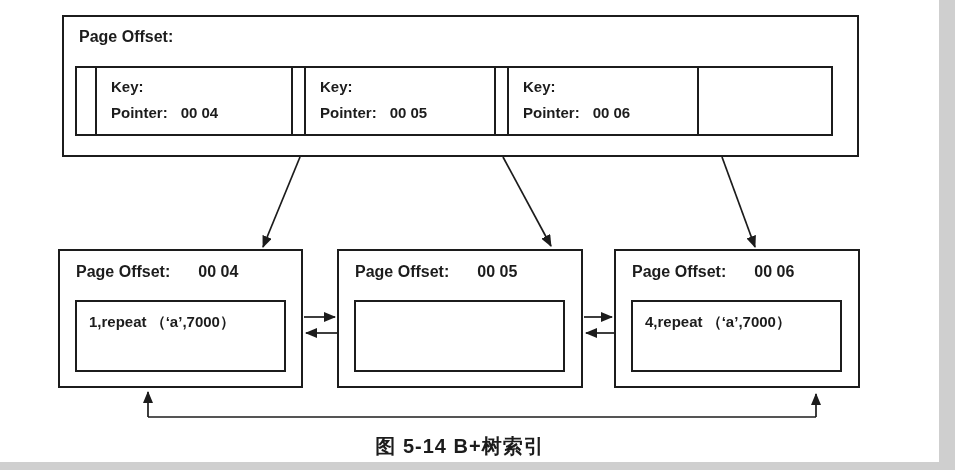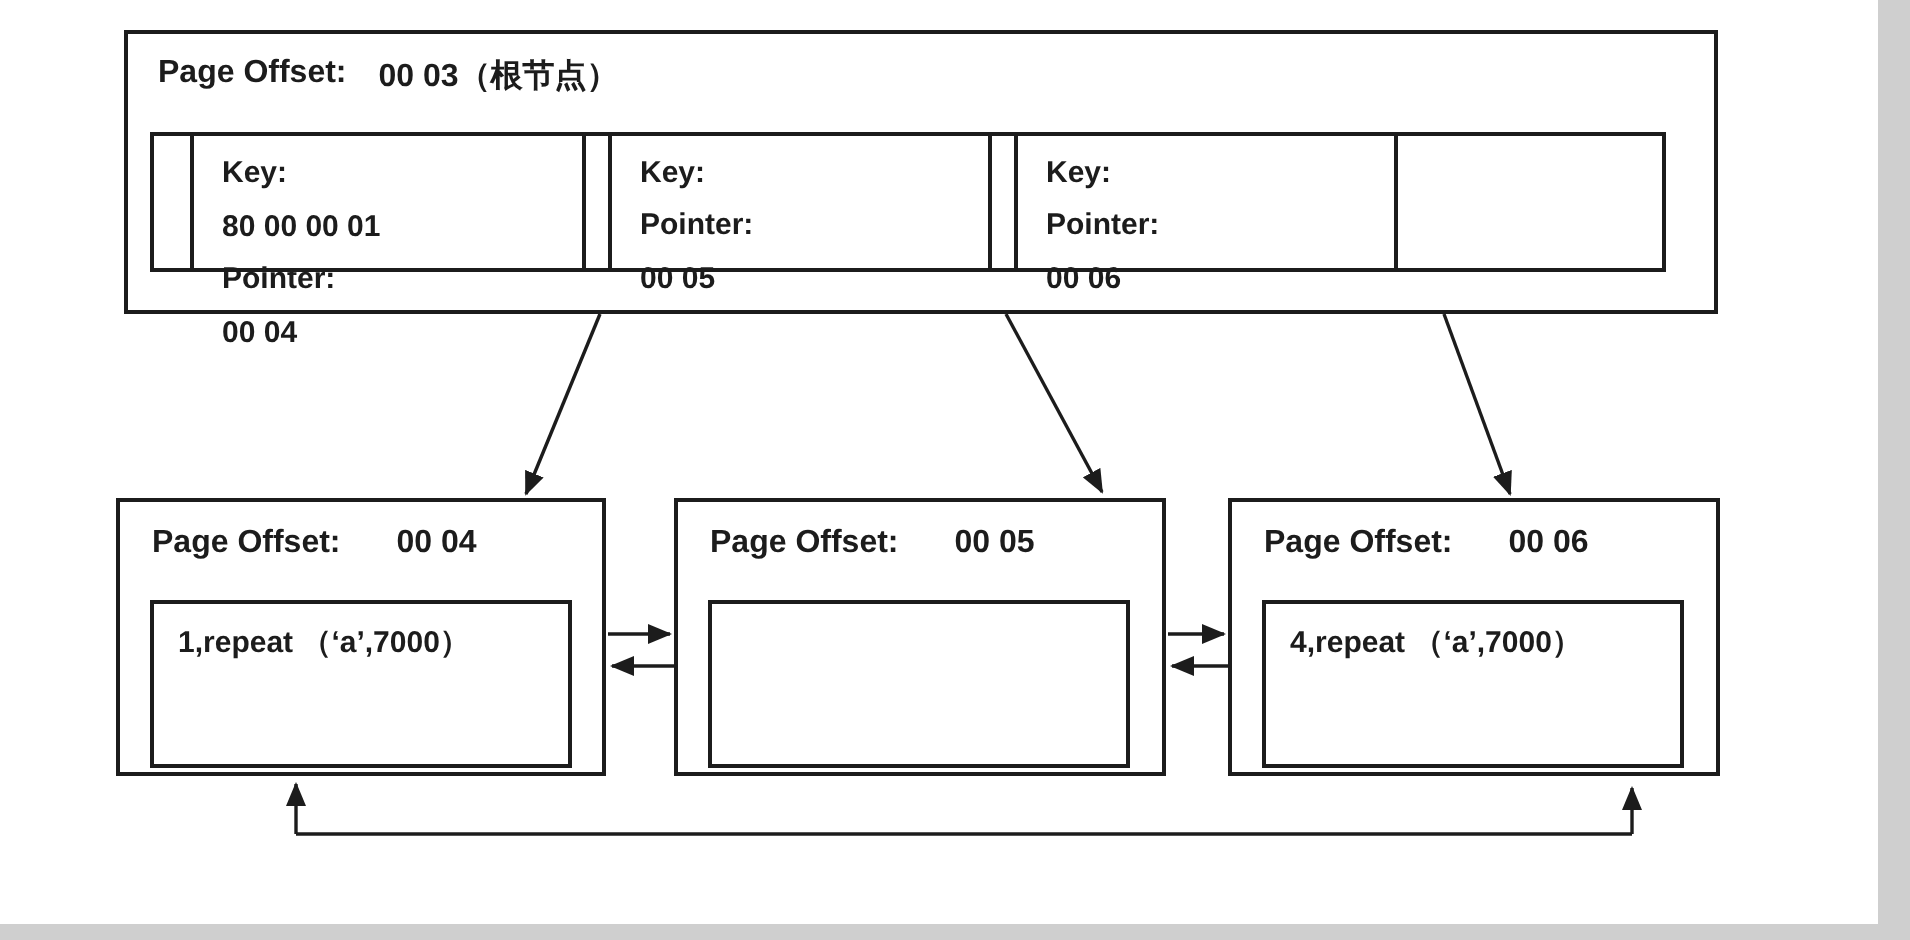--- a/index.html
+++ b/index.html
@@ -35,30 +35,30 @@
   .strip{border-right:2px solid var(--line);}
   .strip.s1{width:20px;}
   .strip.s2{width:13px;}
   .key-cell{
     width:196px;border-right:2px solid var(--line);
     padding:6px 0 0 14px;
     font-size:15px;font-weight:700;line-height:26px;
   }
   .key-cell.c2{width:190px;}
   .key-cell.c3{width:190px;}
-  .kv{display:flex;gap:1px;white-space:nowrap;flex-direction:column;}
+  .kv{display:flex;gap:13px;white-space:nowrap;}
   .empty-cell{flex:1;}
   
   .leaf{top:249px;height:139px;}
   .leaf.l1{left:58px;width:245px;}
   .leaf.l2{left:337px;width:246px;}
   .leaf.l3{left:614px;width:246px;}
   .leaf .node-header{left:16px;top:12px;gap:28px;}
   .record-box{
-    position:absolute;left:15px;top:49px;width:211px;height:84px;
+    position:absolute;left:15px;top:49px;width:211px;height:72px;
     border:2px solid var(--line);box-sizing:border-box;
     padding:6px 0 0 12px;
     font-size:15px;font-weight:700;line-height:27px;
   }
   .record{white-space:nowrap;}
   
   .caption{
     position:absolute;left:0;top:433px;width:920px;
     text-align:center;
     font-size:20px;font-weight:700;letter-spacing:1px;
@@ -73,28 +73,26 @@
   .edge-bottom{position:absolute;left:0;top:462px;width:955px;height:8px;background:var(--edge);}
 </style>
 </head>
 <body>
 
 <div class="canvas">
 
   <div class="box root-box">
     <div class="node-header">
       <span>Page Offset:</span>
-      <span>00 03（根节点）</span>
     </div>
     <div class="root-row">
       <div class="strip s1"></div>
       <div class="key-cell c1">
         <div class="kv">
           <span>Key:</span>
-          <span>80 00 00 01</span>
         </div>
         <div class="kv">
           <span>Pointer:</span>
           <span>00 04</span>
         </div>
       </div>
       <div class="strip s2"></div>
       <div class="key-cell c2">
         <div class="kv">
           <span>Key:</span>
@@ -161,16 +159,17 @@
     <line x1="337" y1="333" x2="306" y2="333" marker-end="url(#ah)"></line>
 
     <line x1="584" y1="317" x2="612" y2="317" marker-end="url(#ah)"></line>
     <line x1="614" y1="333" x2="586" y2="333" marker-end="url(#ah)"></line>
 
     <path d="M148,417 L816,417"></path>
     <path d="M148,417 L148,392" marker-end="url(#ah)"></path>
     <path d="M816,417 L816,394" marker-end="url(#ah)"></path>
   </svg>
 
+  <div class="caption">图 5-14  B+树索引</div>
 
   <div class="edge-right"></div>
   <div class="edge-bottom"></div>
 </div>
 
 </body></html>

